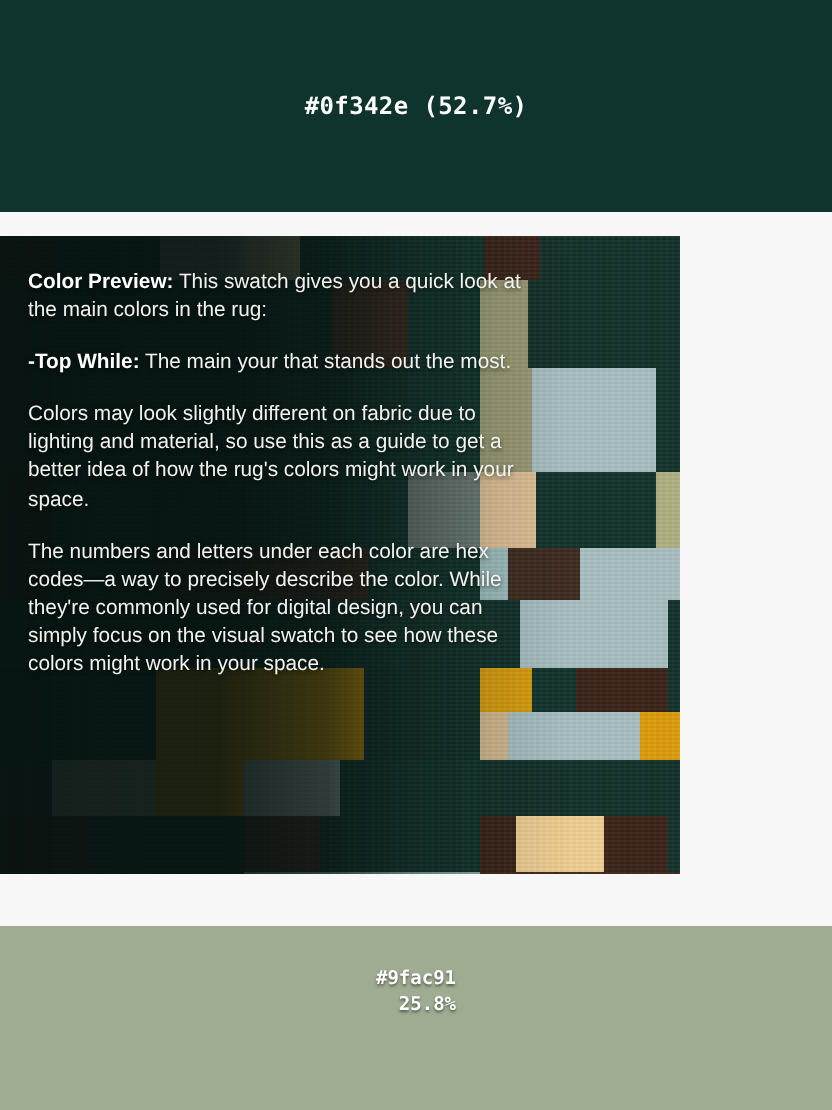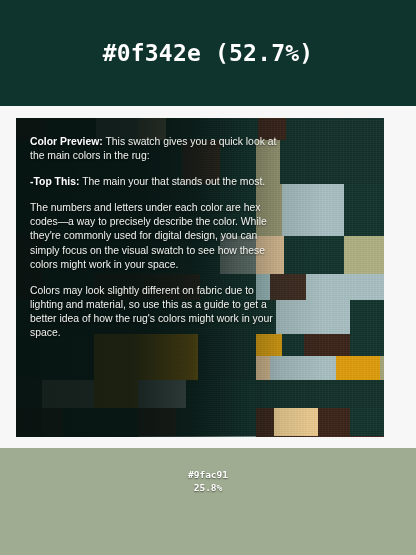--- a/index.html
+++ b/index.html
@@ -28,33 +28,33 @@
     top: 0;
     width: 416px;
     height: 106px;
     background: #0f342e;
     display: flex;
     align-items: center;
     justify-content: center;
   }
   .header-label {
     font-family: "DejaVu Sans Mono", "Liberation Mono", monospace;
-    font-size: 23px;
+    font-size: 12px;
     font-weight: 700;
     color: #ffffff;
     letter-spacing: 0.2px;
     white-space: nowrap;
   }
 
   
   .preview {
     position: absolute;
-    left: 16px;
+    left: 0;
     top: 118px;
-    width: 368px;
+    width: 340px;
     height: 319px;
     overflow: hidden;
     background: #12332c;
   }
   .mosaic {
     position: absolute;
     inset: 0;
   }
   .tile {
     position: absolute;
@@ -111,34 +111,35 @@
     width: 416px;
     height: 107px;
     display: flex;
   }
   .swatch {
     flex: 1 1 0;
     position: relative;
     display: flex;
     align-items: flex-start;
     justify-content: center;
+    margin-top: 15px;
   }
   .swatch-text {
     margin-top: 21px;
     text-align: center;
     font-family: "DejaVu Sans Mono", "Liberation Mono", monospace;
     font-size: 9.5px;
     font-weight: 700;
     line-height: 12.5px;
     color: #ffffff;
     text-shadow: 0 1px 1.5px rgba(0,0,0,0.5);
     white-space: nowrap;
   }
   .swatch-hex { display: block; }
-  .swatch-pct { display: block; }
+  .swatch-pct { display: block; text-align: right; }
 </style>
 </head>
 <body>
 
 <div class="page">
 
   <div class="header">
     <span class="header-label">#0f342e (52.7%)</span>
   </div>
 
@@ -237,26 +238,26 @@
         <div class="tile" style="left: 122px; top: 318px; width: 118px; height: 1px; background: rgb(143, 168, 168);"></div>
         <div class="tile" style="left: 240px; top: 318px; width: 128px; height: 1px; background: rgb(58, 35, 24);"></div>
         <div class="tile" style="left: 368px; top: 318px; width: 48px; height: 1px; background: rgb(18, 51, 44);"></div>
       </div>
     <div class="weave"></div>
     <div class="scrim"></div>
 
     <div class="copy">
       <p class="tight"><b>Color Preview:</b><span> This swatch gives you a quick look at the main colors in the rug:</span></p>
 
-      <p class="tight"><b>-Top This:</b><span> The main your that stands out the most.</span></p>
-
+      <p class="tight"><b>-Top While:</b><span> The main your that stands out the most.</span></p>
+
+
+      <p>Colors may look slightly different on fabric due to lighting and material, so use this as a guide to get a better idea of how the rug's colors might work in your space.</p>
 
       <p>The numbers and letters under each color are hex codes—a way to precisely describe the color. While they're commonly used for digital design, you can simply focus on the visual swatch to see how these colors might work in your space.</p>
-
-      <p>Colors may look slightly different on fabric due to lighting and material, so use this as a guide to get a better idea of how the rug's colors might work in your space.</p>
     </div>
   </div>
 
   <div class="swatches" id="swatches">
       <div class="swatch" style="background: rgb(159, 172, 145);">
         <div class="swatch-text">
           <span class="swatch-hex">#9fac91</span>
           <span class="swatch-pct">25.8%</span>
         </div>
       </div>

